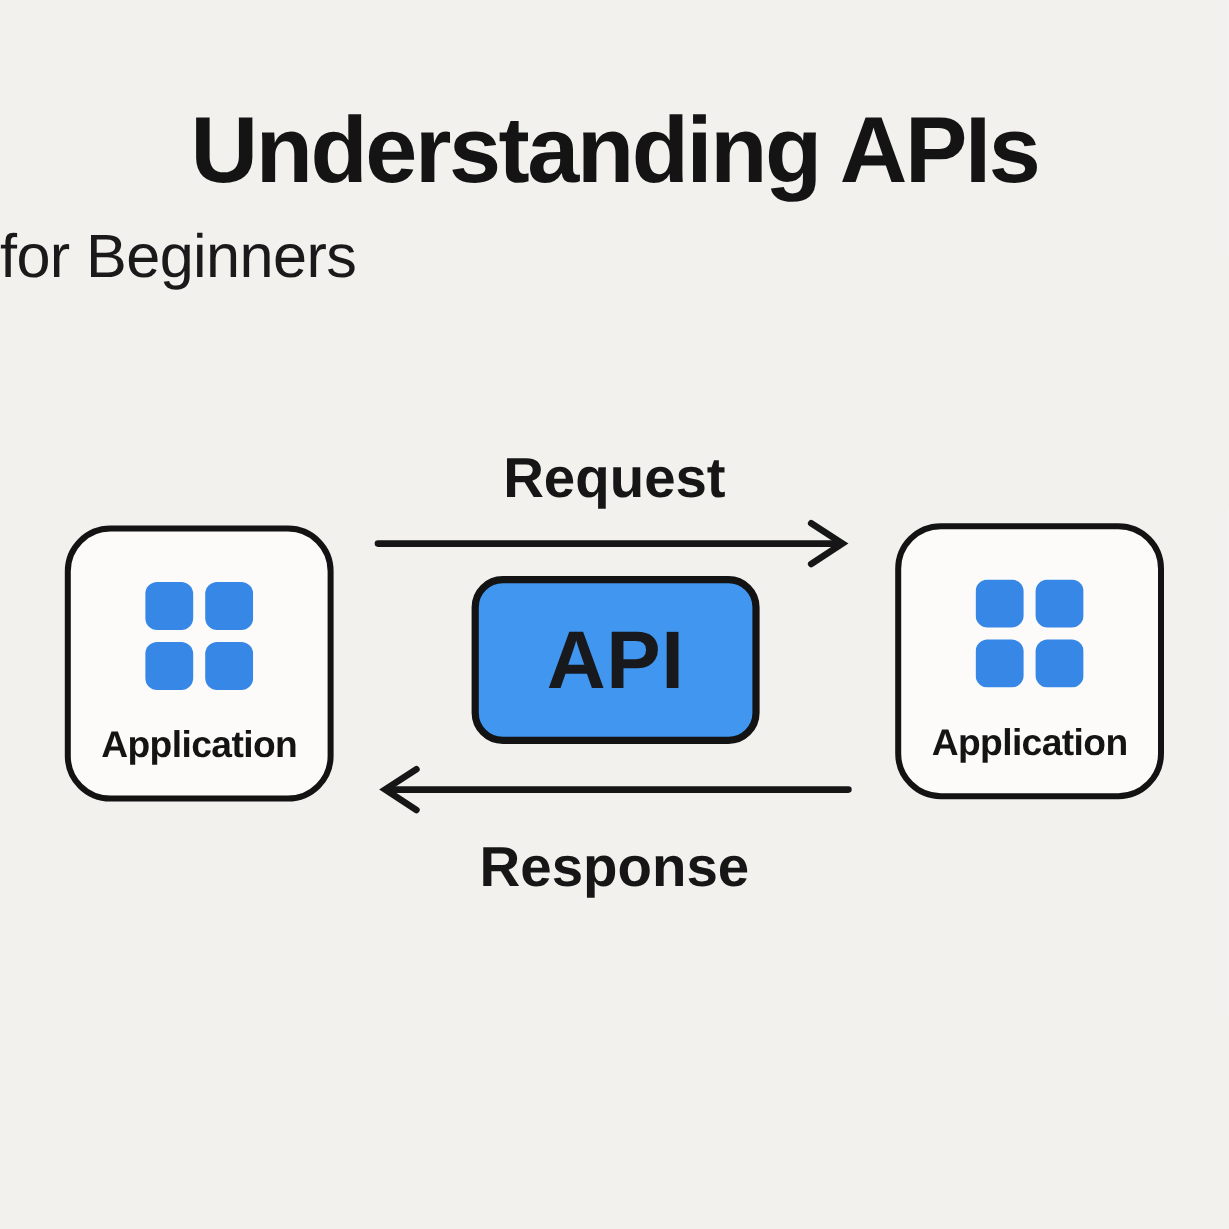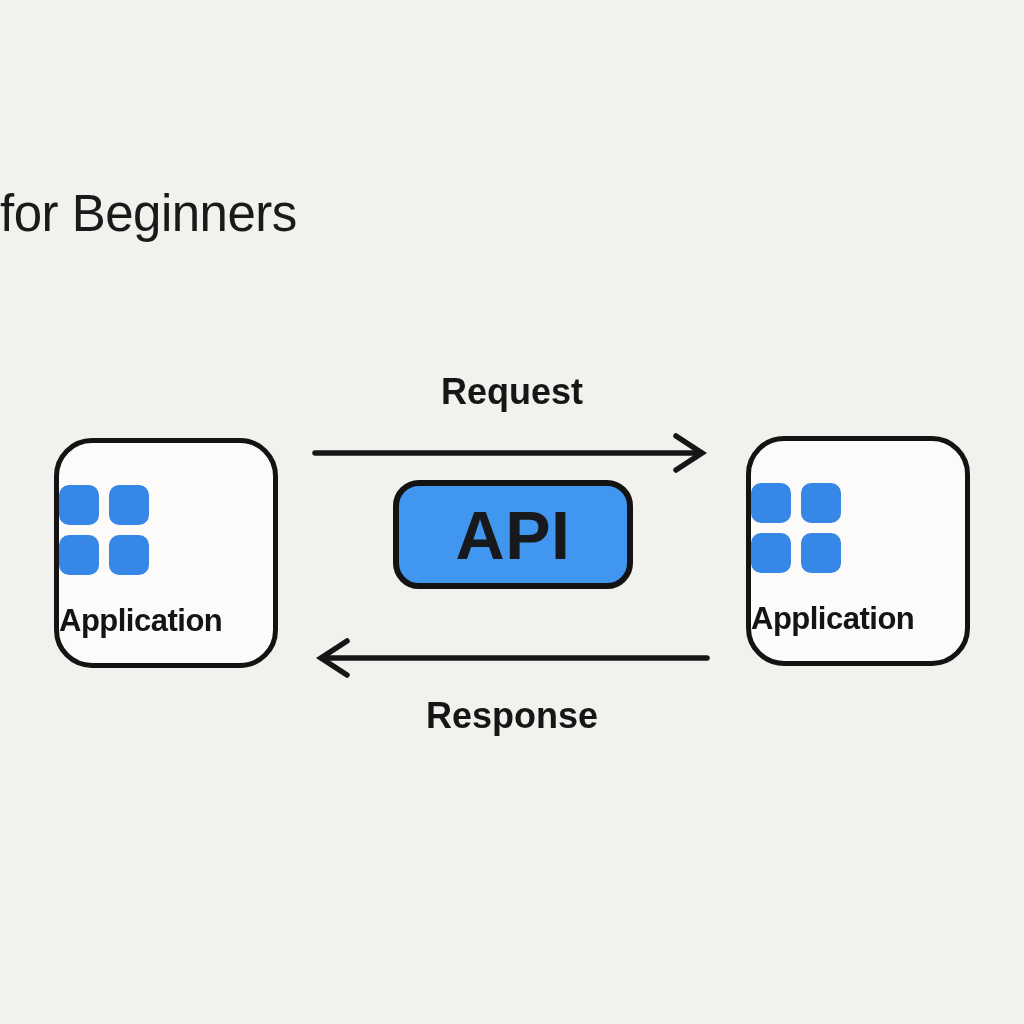--- a/index.html
+++ b/index.html
@@ -29,61 +29,62 @@
   }
   .arrow-layer line,
   .arrow-layer polyline{
     fill:none;
     stroke-width:5.5;
     stroke-linecap:round;
   }
   .flow-label{
     position:absolute;left:0;right:0;
     margin:0;text-align:center;
-    font-size:36px;font-weight:600;
+    font-size:47px;font-weight:600;
     line-height:1;color:#161616;
   }
   .flow-label.request{top:374px;}
   .flow-label.response{top:698px;}
   .app-box{
     position:absolute;
     width:224px;height:230px;
     box-sizing:border-box;
     background:#fcfbfa;
     border:5px solid #131313;
     border-radius:38px;
-    display:flex;flex-direction:column;align-items:flex-start;
+    display:flex;flex-direction:column;align-items:center;
     padding-top:42px;gap:30px;
   }
   .app-box.left{left:54px;top:438px;}
   .app-box.right{left:746px;top:436px;}
   .app-icon{width:90px;height:90px;display:block;}
   .app-label{
     font-size:31px;font-weight:600;line-height:1;
     color:#141414;letter-spacing:-0.5px;
   }
   .api-box{
     position:absolute;left:393px;top:480px;
-    width:240px;height:109px;
+    width:240px;height:140px;
     box-sizing:border-box;
     background:#4196ef;
     border:6px solid #131313;
     border-radius:26px;
     display:flex;align-items:center;justify-content:center;
   }
   .api-box span{
     font-size:68px;font-weight:700;letter-spacing:0.5px;
     color:#17191d;line-height:1;
   }
 </style>
 </head>
 <body>
 
 <div class="canvas">
 
+  <h1 class="title">Understanding APIs</h1>
   <h2 class="subtitle">for Beginners</h2>
 
   <svg class="arrow-layer" viewBox="0 0 1024 1024">
     <g stroke="#161616">
       <line x1="315" y1="453" x2="699" y2="453"></line>
       <polyline points="676,436 702,453 676,470" stroke-linejoin="miter"></polyline>
     </g>
     <g stroke="#161616">
       <line x1="324" y1="658" x2="707" y2="658"></line>
       <polyline points="347,641 321,658 347,675" stroke-linejoin="miter"></polyline>

